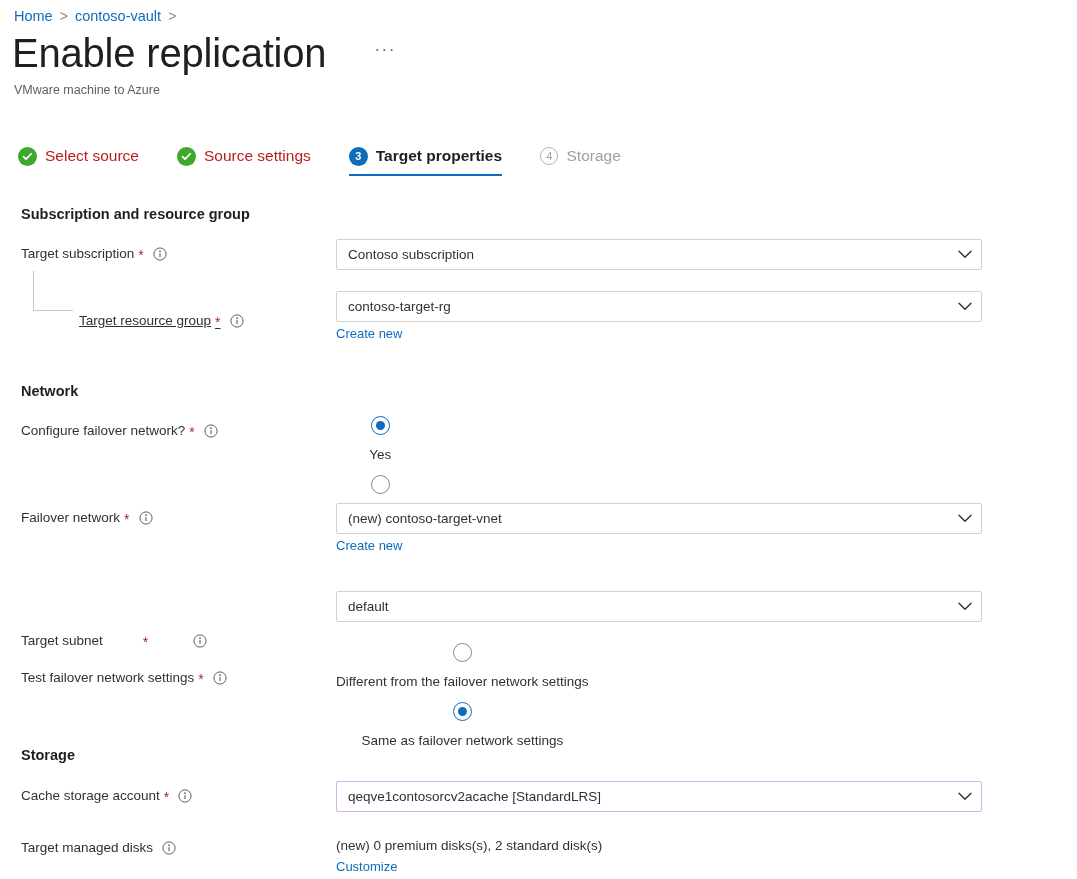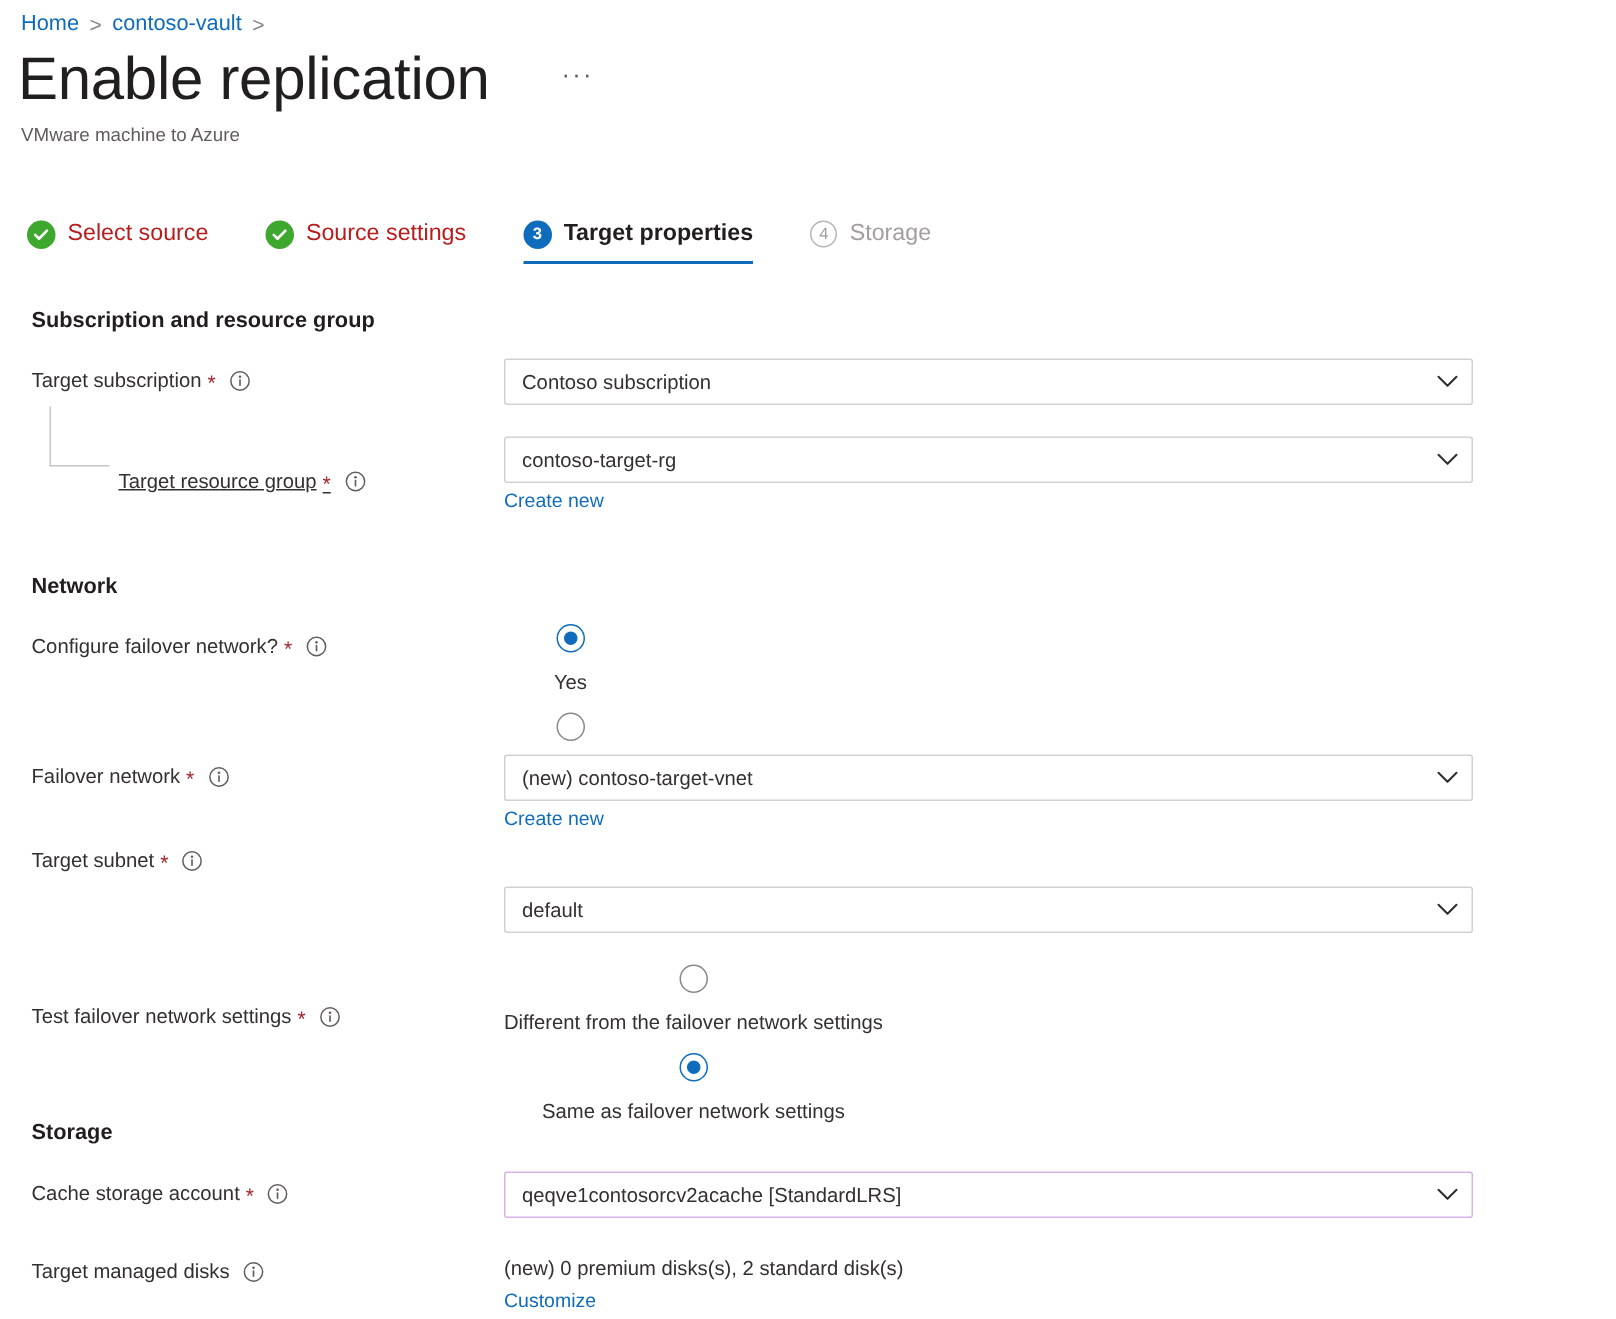--- a/index.html
+++ b/index.html
@@ -413,21 +413,21 @@
         <span class="dd-text">(new) contoso-target-vnet</span>
         <span class="chev">
           <svg width="14" height="9" viewBox="0 0 14 9" aria-hidden="true">
             <path d="M1 1.2 L7 7.2 L13 1.2" fill="none" stroke="#323130" stroke-width="1.4" stroke-linecap="round" stroke-linejoin="round"></path>
           </svg>
         </span>
       </div>
     </div>
     <a class="ctl link" style="top:537px;">Create new</a>
 
-    <div class="label" style="top:564px;">
+    <div class="label" style="top:631px;gap:36px;">
       <span>Target subnet</span>
       <span class="req">*</span>
       <span class="info">
         <svg width="14" height="14" viewBox="0 0 14 14" aria-hidden="true">
           <circle cx="7" cy="7" r="6.1" fill="none" stroke="#605e5c" stroke-width="1"></circle>
           <circle cx="7" cy="4.2" r="0.85" fill="#605e5c"></circle>
           <rect x="6.45" y="5.9" width="1.1" height="4.4" rx="0.45" fill="#605e5c"></rect>
         </svg>
       </span>
     </div>

